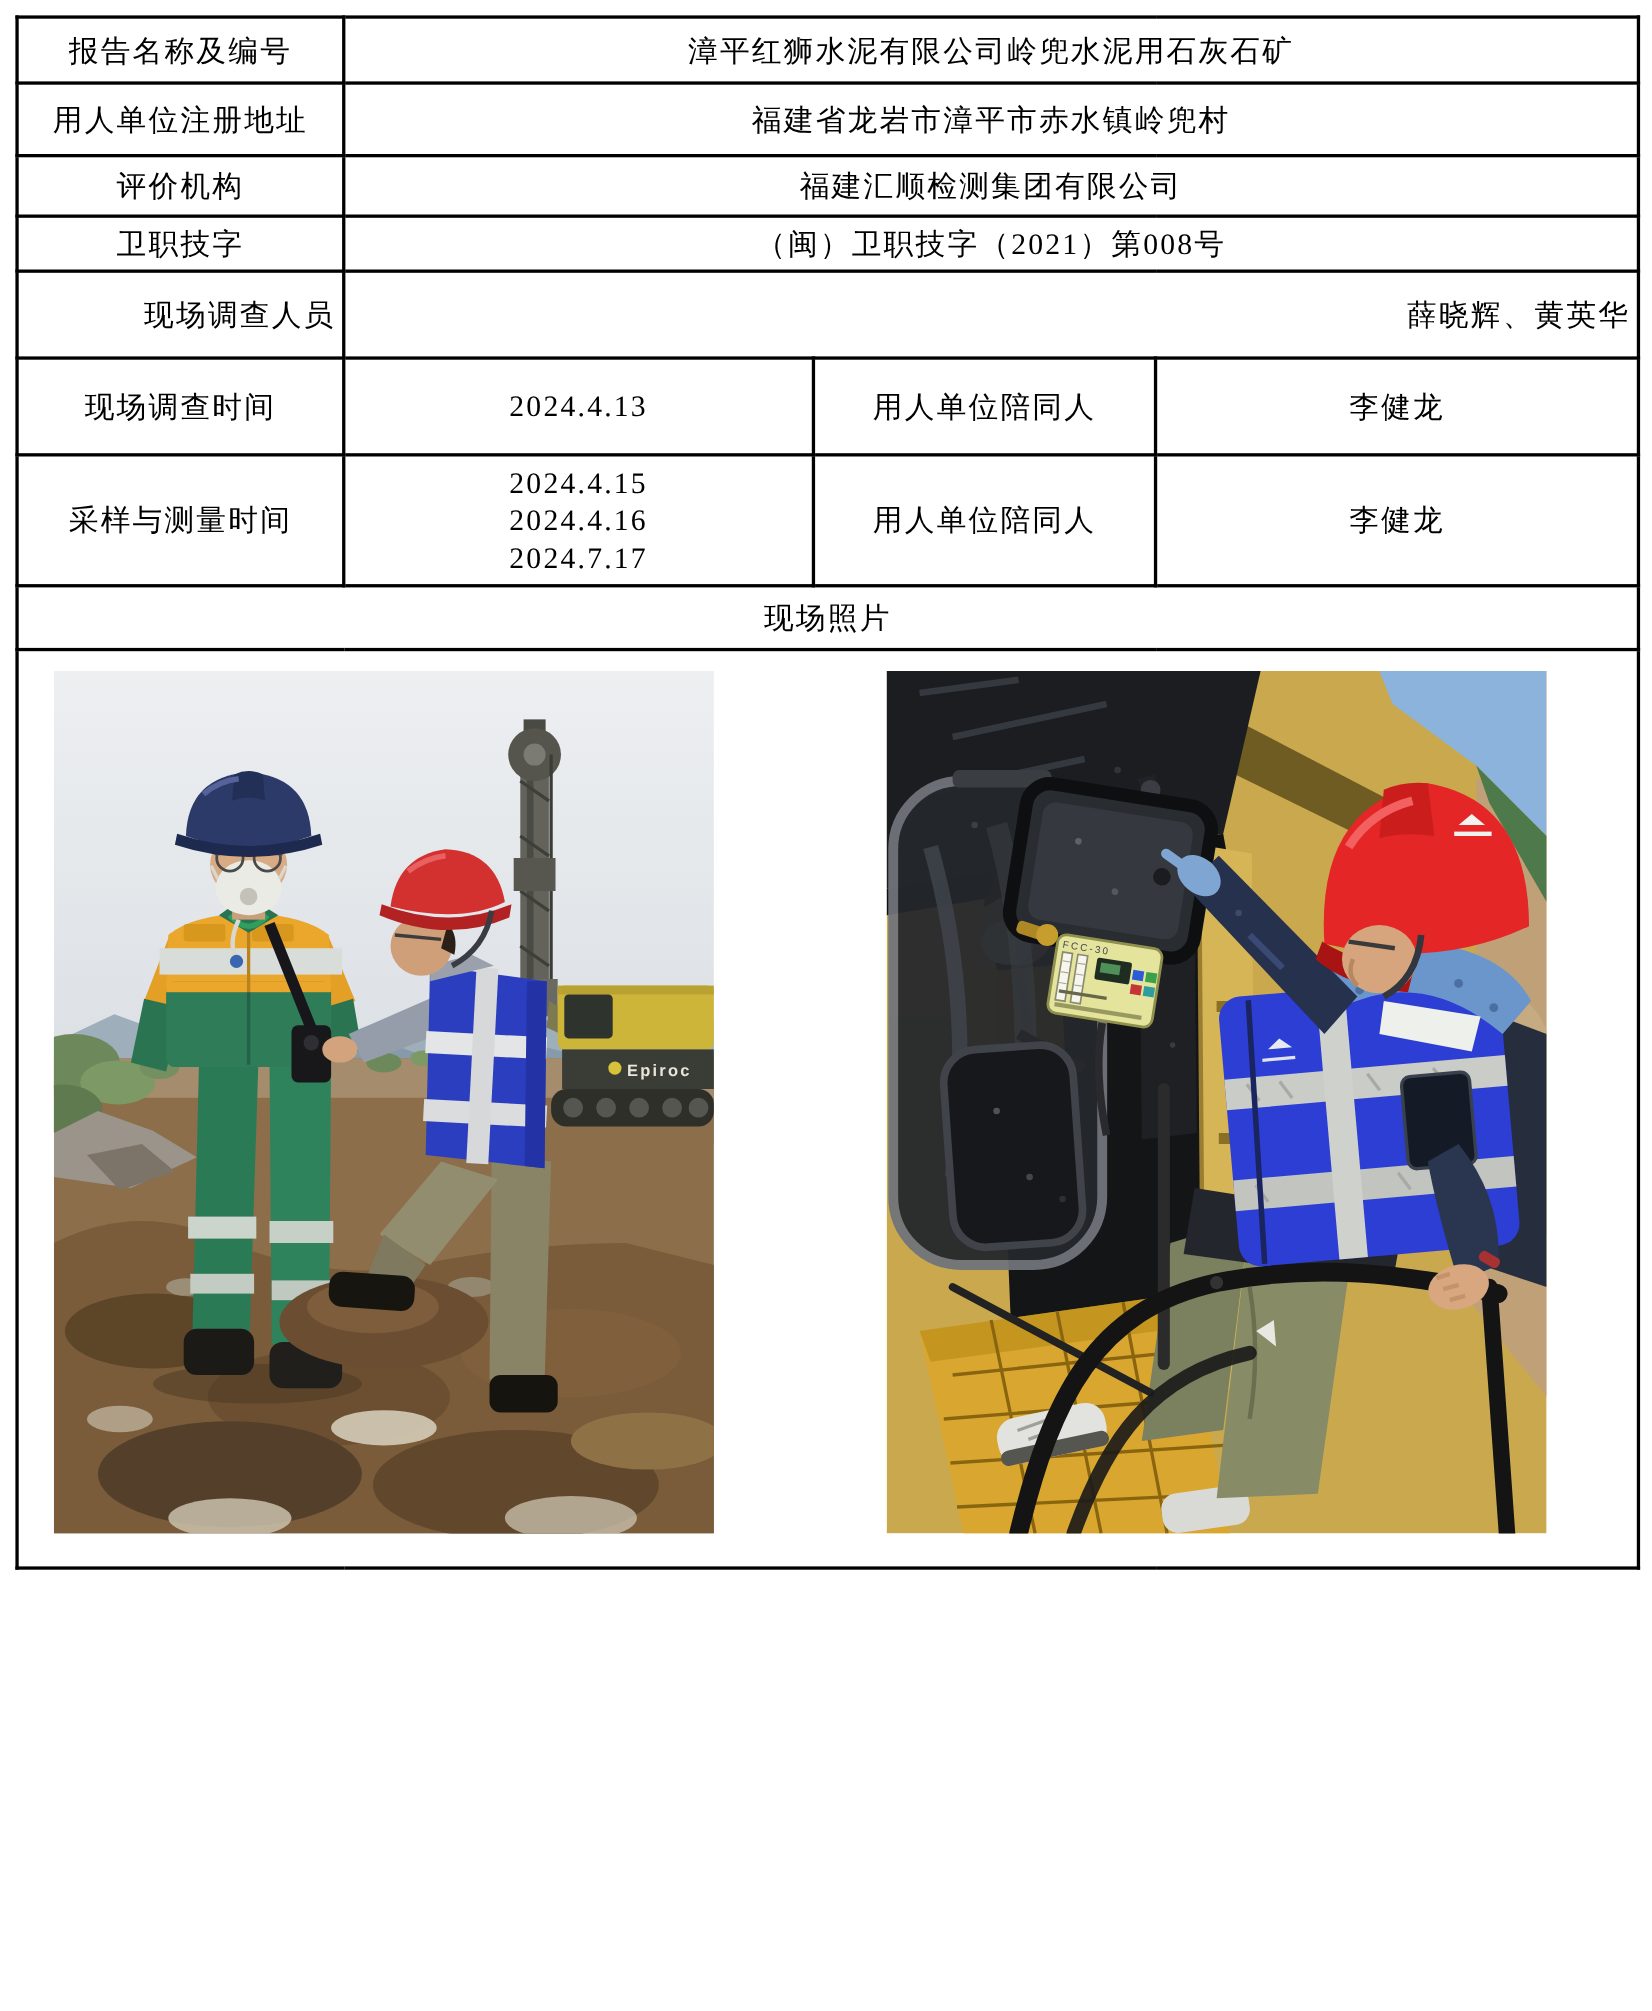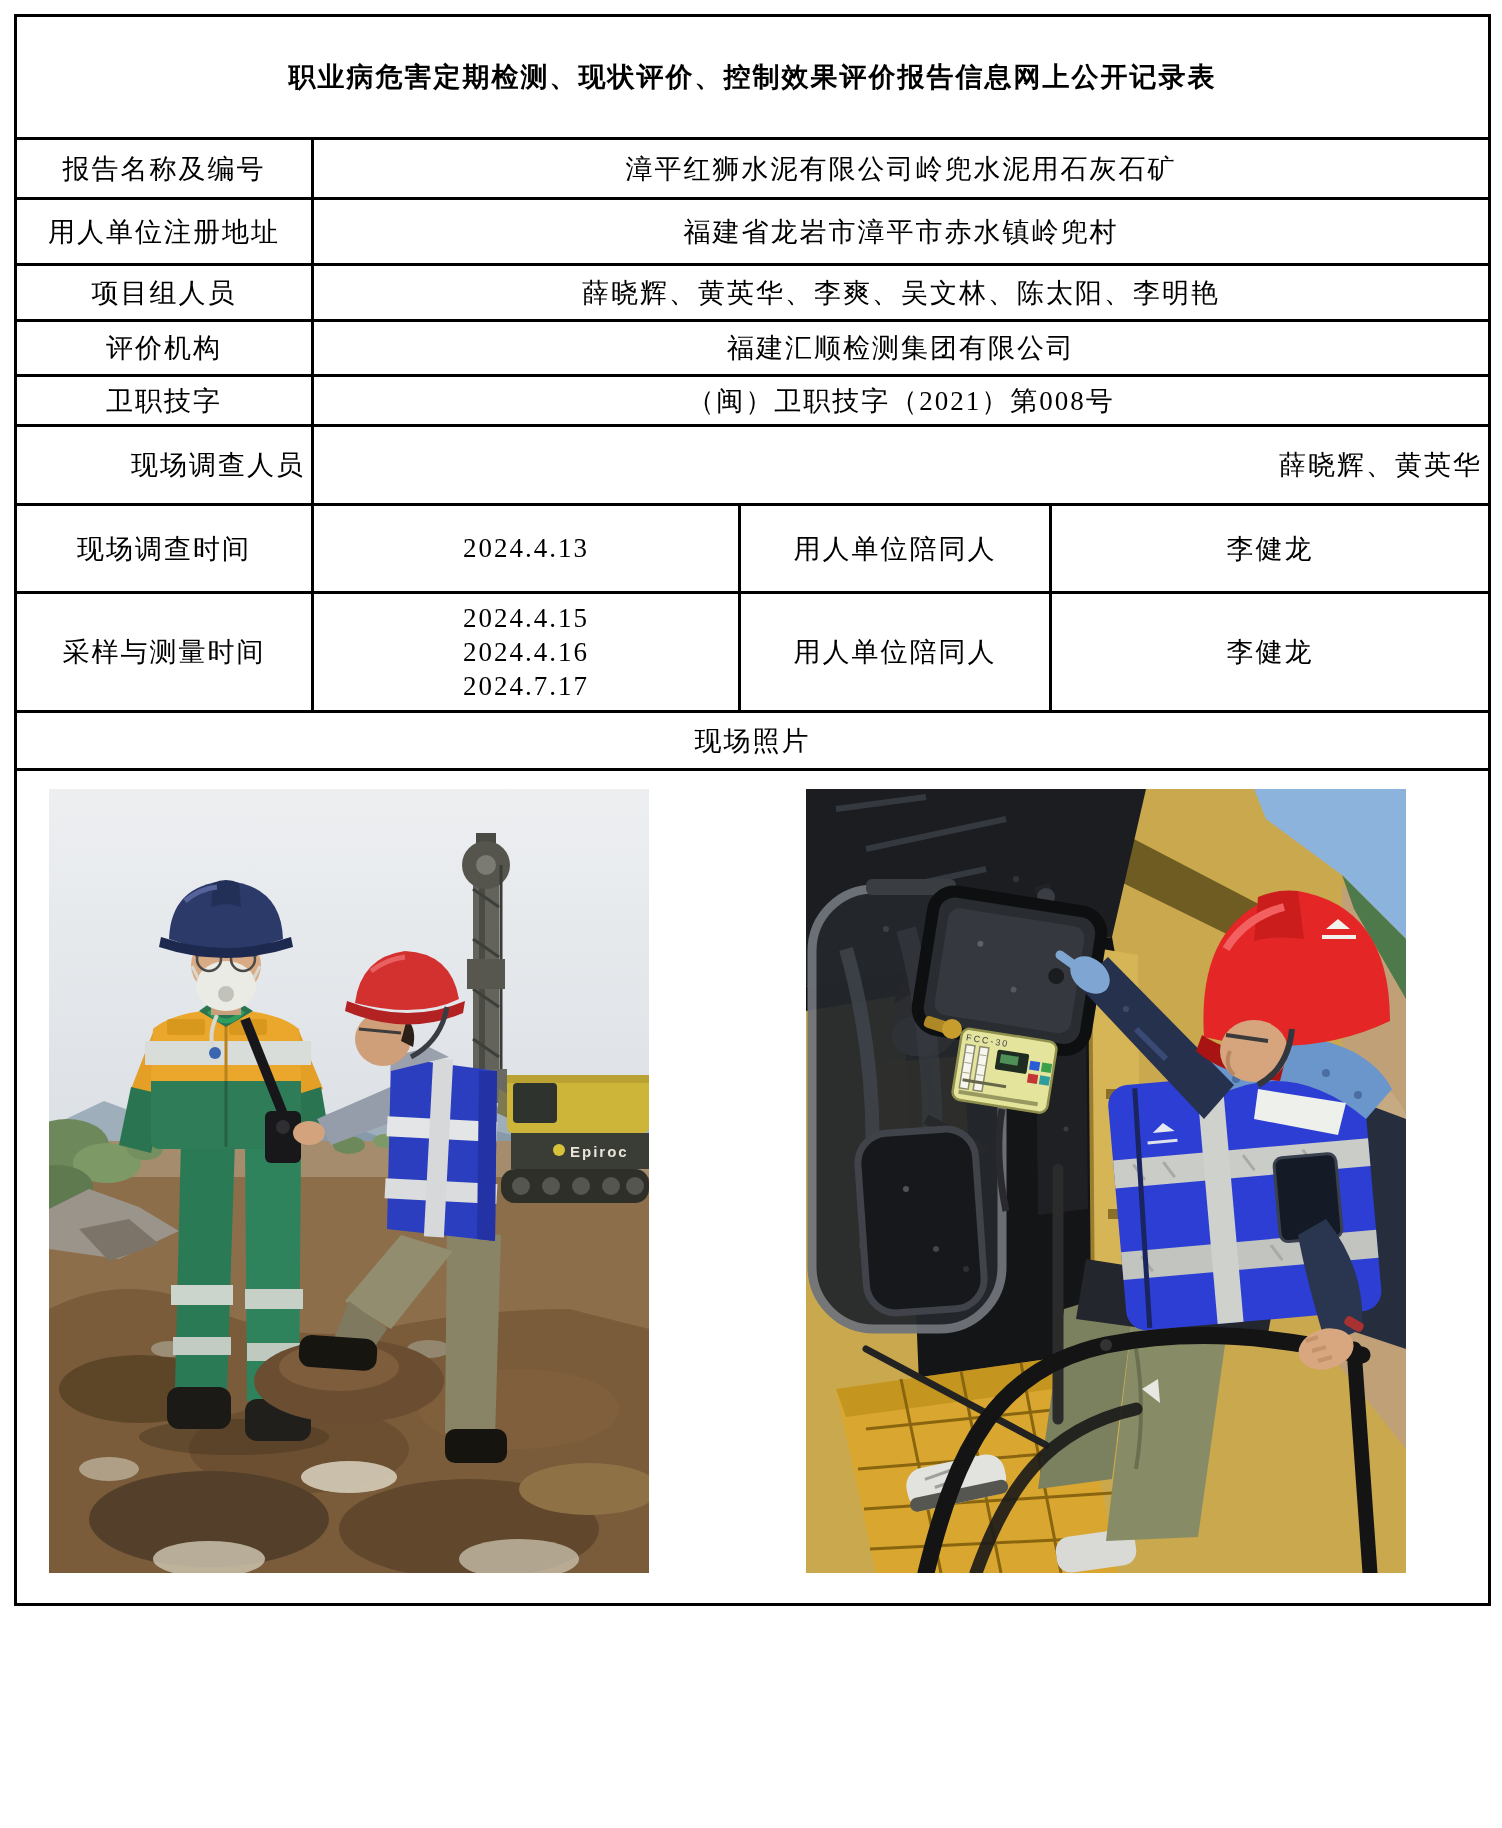--- a/index.html
+++ b/index.html
@@ -20,34 +20,27 @@
 <body>
 
 <table class="record">
   <colgroup>
       <col style="width:297px">
       <col style="width:427px">
       <col style="width:311px">
       <col style="width:439px">
     </colgroup>
   <tbody>
-      <tr>
-    <td colspan="4" class="title-cell">职业病危害定期检测、现状评价、控制效果评价报告信息网上公开记录表</td>
-  </tr>
   <tr class="r1">
     <td>报告名称及编号</td>
     <td colspan="3">漳平红狮水泥有限公司岭兜水泥用石灰石矿</td>
   </tr>
   <tr class="r2">
     <td>用人单位注册地址</td>
     <td colspan="3">福建省龙岩市漳平市赤水镇岭兜村</td>
-  </tr>
-  <tr class="r5">
-    <td>项目组人员</td>
-    <td colspan="3">薛晓辉、黄英华、李爽、吴文林、陈太阳、李明艳</td>
   </tr>
   <tr class="r6">
     <td>评价机构</td>
     <td colspan="3">福建汇顺检测集团有限公司</td>
   </tr>
   <tr class="r7">
     <td>卫职技字</td>
     <td colspan="3">（闽）卫职技字（2021）第008号</td>
   </tr>
   <tr class="r8">

